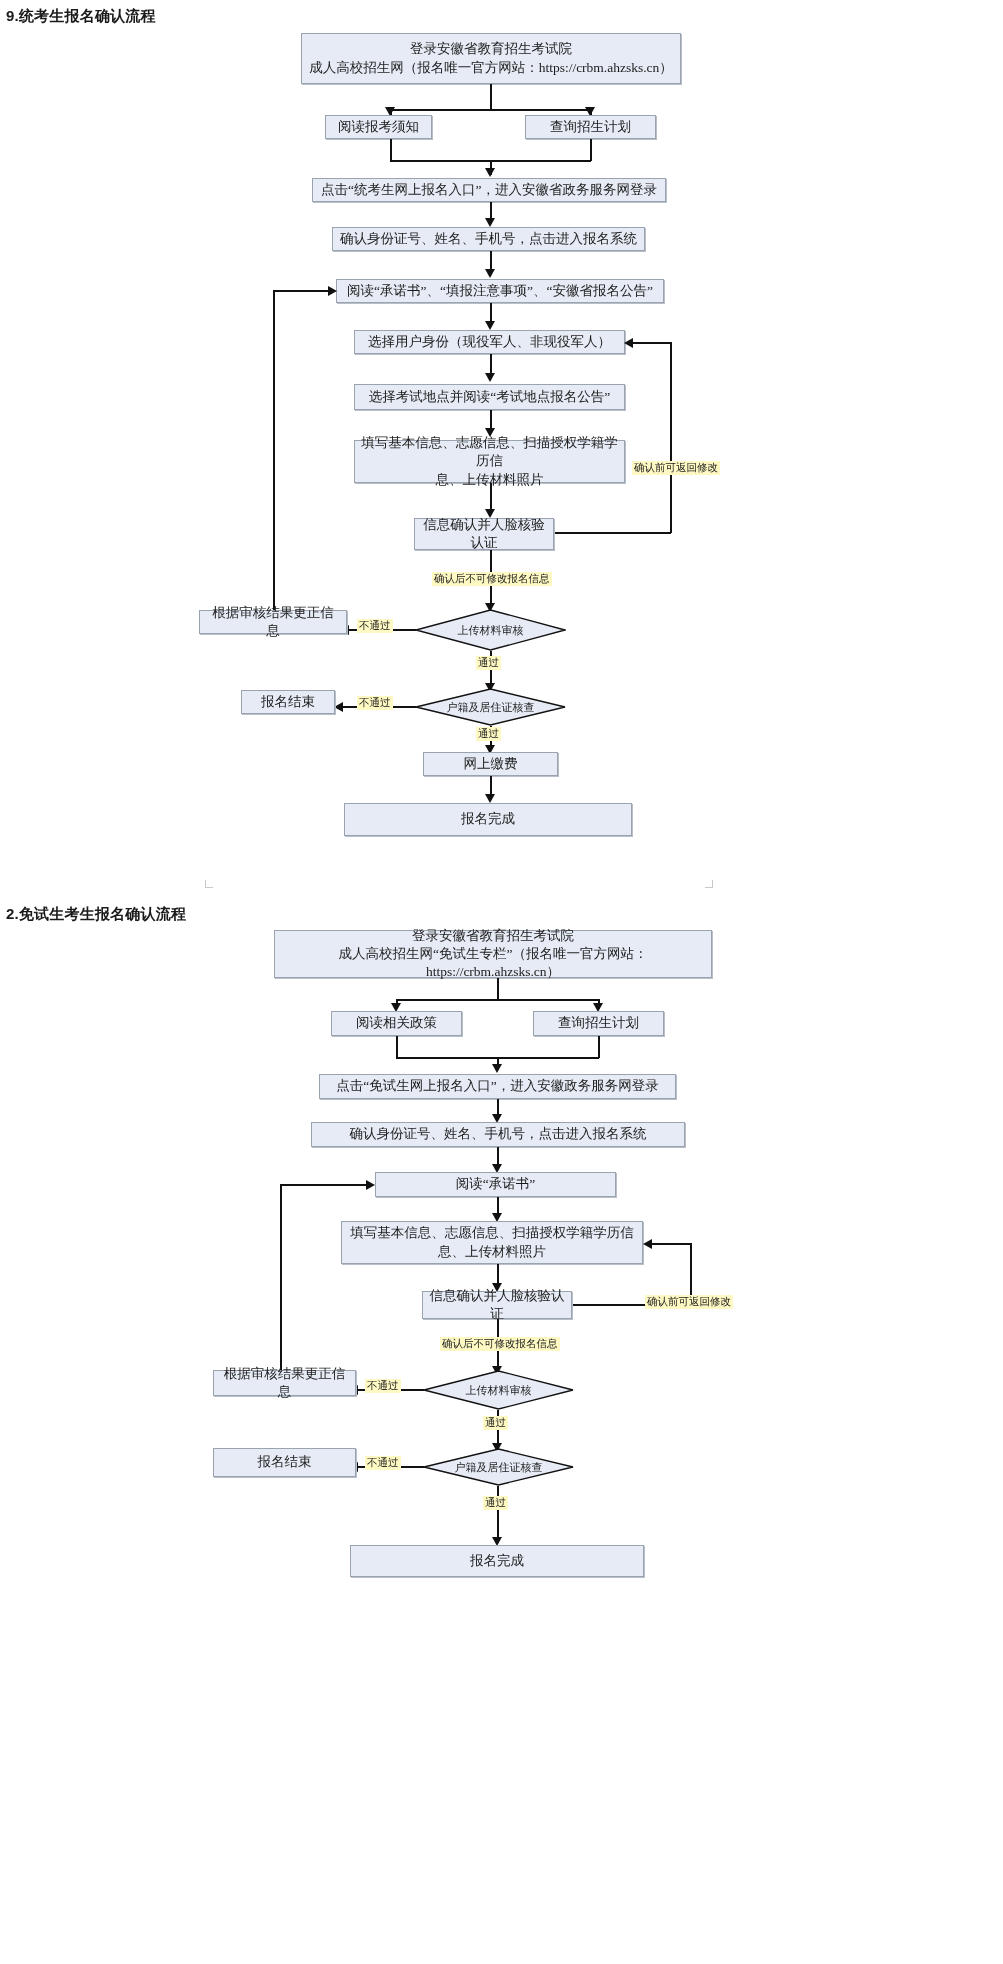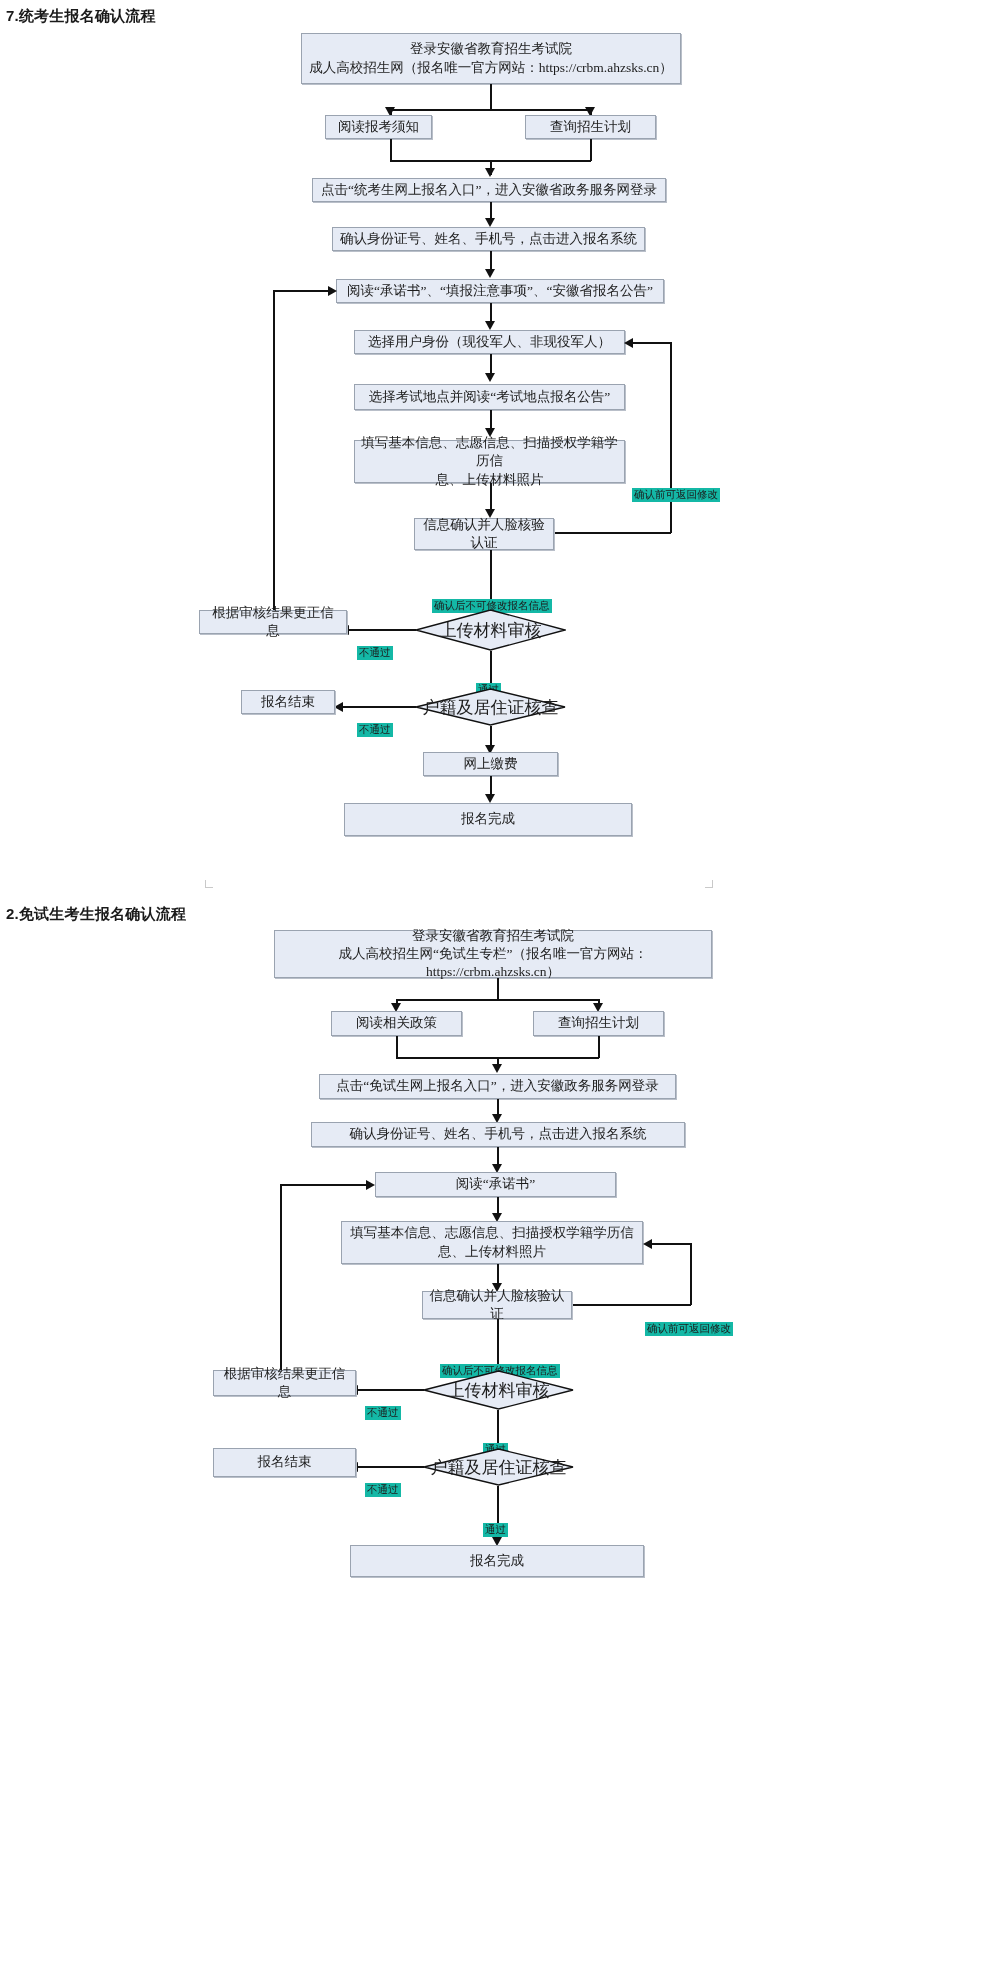--- a/index.html
+++ b/index.html
@@ -45,21 +45,21 @@
     position: absolute;
   }
   .diamond svg { display: block; }
   .diamond .dlabel {
     position: absolute;
     left: 0; top: 0;
     width: 100%; height: 100%;
     display: flex;
     align-items: center;
     justify-content: center;
-    font-size: 17px;
+    font-size: 11px;
     color: #1c1c1c;
     white-space: nowrap;
   }
   
   .ln {
     position: absolute;
     background: #111111;
   }
   .ln.v { width: 1.6px; }
   .ln.h { height: 1.6px; }
@@ -80,36 +80,35 @@
   .arrow.right {
     border-top: 5px solid transparent;
     border-bottom: 5px solid transparent;
     border-left: 9px solid #111111;
   }
   .edge-label {
     position: absolute;
     font-size: 10.5px;
     color: #1c1c1c;
     white-space: nowrap;
-    background: #14b8a6;
+    background: #fef9c3;
     padding: 0 2px;
     font-family: "Liberation Serif", "DejaVu Serif", serif;
-    margin-top: 27px;
   }
   .crop-mark {
     position: absolute;
     background: #c9c9c9;
   }
 </style>
 </head>
 <body>
 
 <div class="page">
 
-  <div class="section-title" style="left:6px; top:7px;">7.统考生报名确认流程</div>
+  <div class="section-title" style="left:6px; top:7px;">9.统考生报名确认流程</div>
 
   <div class="node" style="left:301px; top:33px; width:380px; height:51px;">
     <span>登录安徽省教育招生考试院
 成人高校招生网（报名唯一官方网站：https://crbm.ahzsks.cn）</span>
   </div>
 
   <div class="ln v" style="left:490px; top:84px; height:26px;"></div>
   <div class="ln h" style="left:390px; top:109px; width:201px;"></div>
   <div class="ln v" style="left:390px; top:109px; height:8px;"></div>
   <div class="arrow down" style="left:385px; top:107px;"></div>

